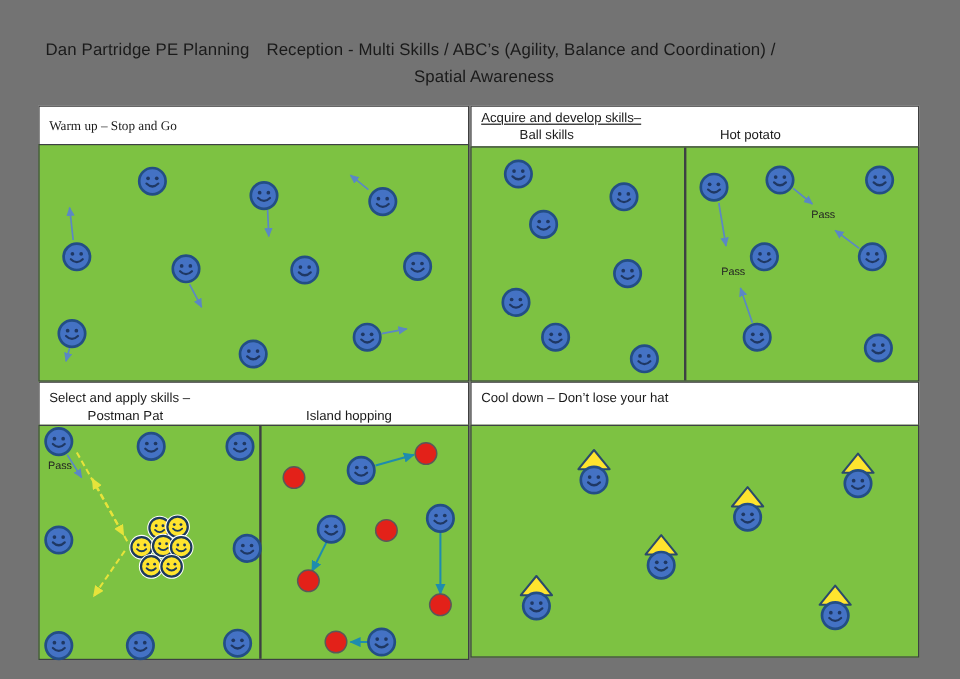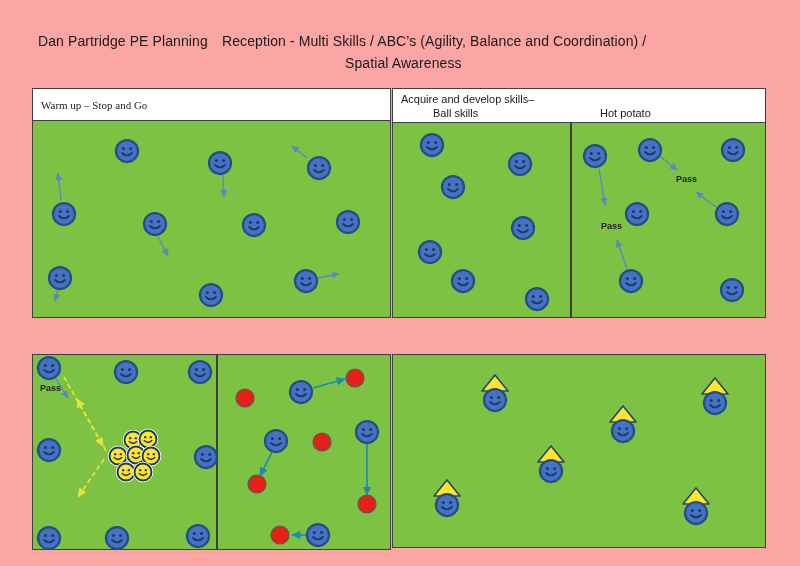--- a/index.html
+++ b/index.html
@@ -1,65 +1,73 @@
 <!DOCTYPE html>
 <html><head>
 <meta charset="utf-8">
 <style>
   * { margin:0; padding:0; box-sizing:border-box; }
   html,body { background:#ffffff; }
   body { font-family:"Liberation Sans", sans-serif; color:#1a1a1a; }
   .canvas {
-    position:relative; width:800px; height:566px; background:#fca5a5; overflow:hidden;
+    position:relative; width:800px; height:566px; background:#737373; overflow:hidden;
   }
   .abs { position:absolute; }
   .title-left  { left:38px;  top:33px; font-size:14px; letter-spacing:.1px; }
   .title-main  { left:222px; top:33px; font-size:14px; letter-spacing:.1px; }
   .title-sub   { left:345px; top:55px; font-size:14px; letter-spacing:.1px; }
   .hdr {
     background:#ffffff; border:1px solid #404040;
     font-size:11px; line-height:14px; padding:3px 0 0 8px; overflow:hidden;
   }
   .hdr .line2 { position:absolute; top:17px; left:8px;padding-left:32px; }
   .hdr .line2b { position:absolute; top:17px;margin-left:24px; }
   .hdr-tl { left:32px; top:88px;  width:359px; height:33px; padding-top:9px;font-family:Liberation Serif, serif; }
-  .hdr-tr { left:392px; top:88px; width:374px; height:35px; }
+  .hdr-tr { left:392px; top:88px; width:374px; height:35px;text-decoration:underline; }
   .hdr-bl { left:32px; top:318px; width:359px; height:37px; padding-top:6px; }
   .hdr-bl .line2 { top:21px; }
   .hdr-bl .line2b { top:21px; }
   .hdr-br { left:392px; top:318px; width:374px; height:37px; padding-top:6px; }
   .field { border:1px solid #3d4043; }
   .field-warmup     { left:32px;  top:120px; width:359px; height:198px; }
   .field-topright   { left:392px; top:122px; width:374px; height:196px; }
   .field-bottomleft { left:32px;  top:354px; width:359px; height:196px; }
   .field-cooldown   { left:392px; top:354px; width:374px; height:194px; }
   .vdivider { position:absolute; top:0; width:2px; height:100%; background:#3d4043; }
   #sprite-layer { position:absolute; left:0; top:0; width:800px; height:566px; pointer-events:none; }
-  .pass-label { position:absolute; font-size:9px; font-weight:bold; color:#232323; }
+  .pass-label { position:absolute; font-size:9px; font-weight:normal; color:#232323; }
 </style>
 </head>
 <body>
 
 <div class="canvas">
 
   <div class="abs title-left">Dan Partridge PE Planning</div>
   <div class="abs title-sub">Spatial Awareness</div>
   <div class="abs title-main">Reception - Multi Skills / ABC’s (Agility, Balance and Coordination) /</div>
 
   <div class="abs hdr hdr-tl">
     <span>Warm up – Stop and Go</span>
   </div>
 
   <div class="abs hdr hdr-tr">
     <span>Acquire and develop skills–</span>
     <span class="line2">Ball skills</span>
     <span class="line2b" style="left:183px;">Hot potato</span>
   </div>
 
-
+  <div class="abs hdr hdr-bl">
+    <span>Select and apply skills –</span>
+    <span class="line2">Postman Pat</span>
+    <span class="line2b" style="left:198px;">Island hopping</span>
+  </div>
+
+  <div class="abs hdr hdr-br">
+    <span>Cool down – Don’t lose your hat</span>
+  </div>
 
   <div class="abs field field-warmup" style="background: rgb(125, 194, 66);"></div>
 
   <div class="abs field field-topright" style="background: rgb(125, 194, 66);">
     <div class="vdivider" style="left:177px;"></div>
   </div>
 
   <div class="abs field field-bottomleft" style="background: rgb(125, 194, 66);">
     <div class="vdivider" style="left:183px;"></div>
   </div>

